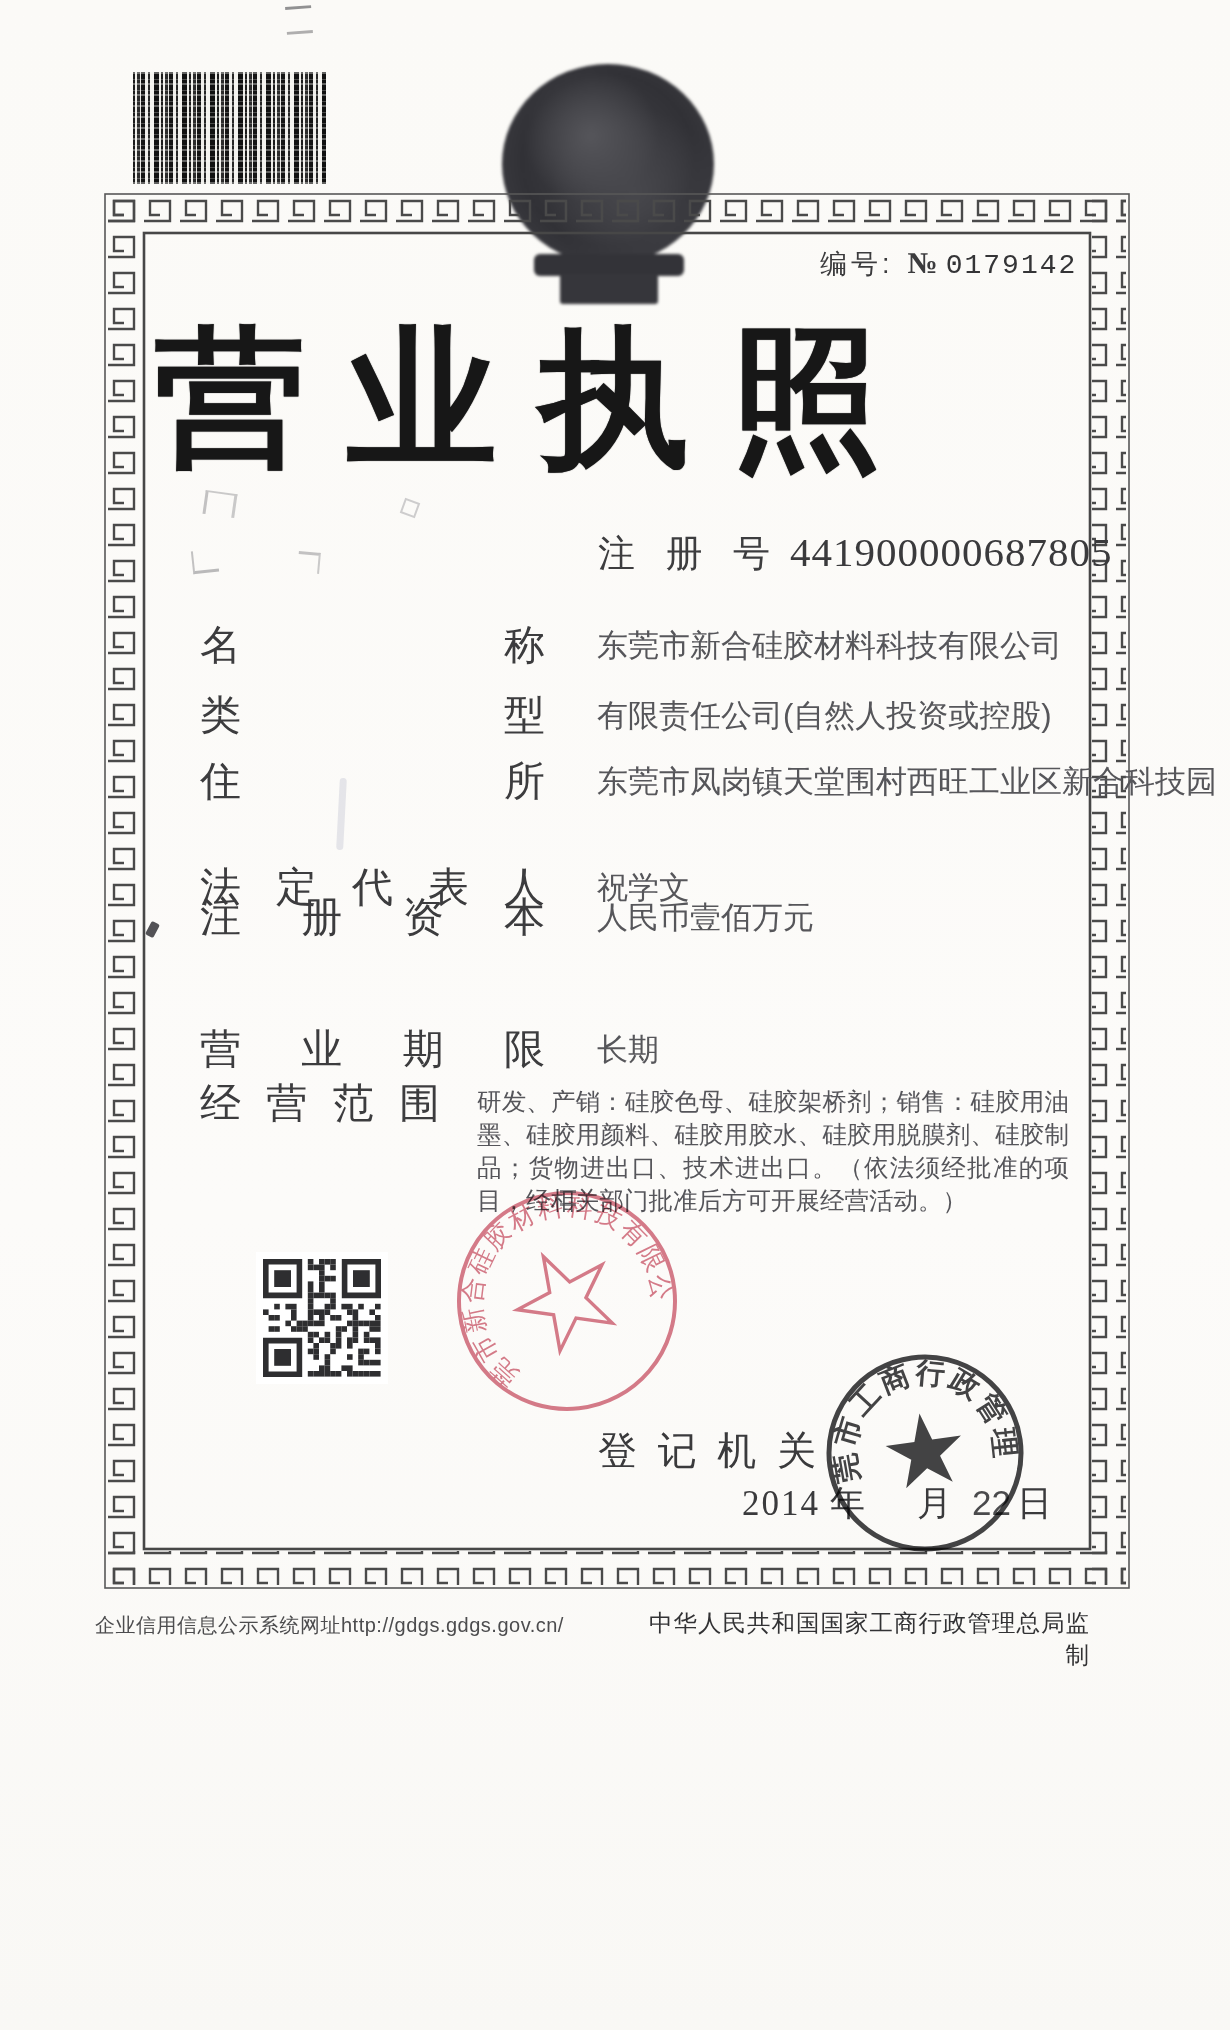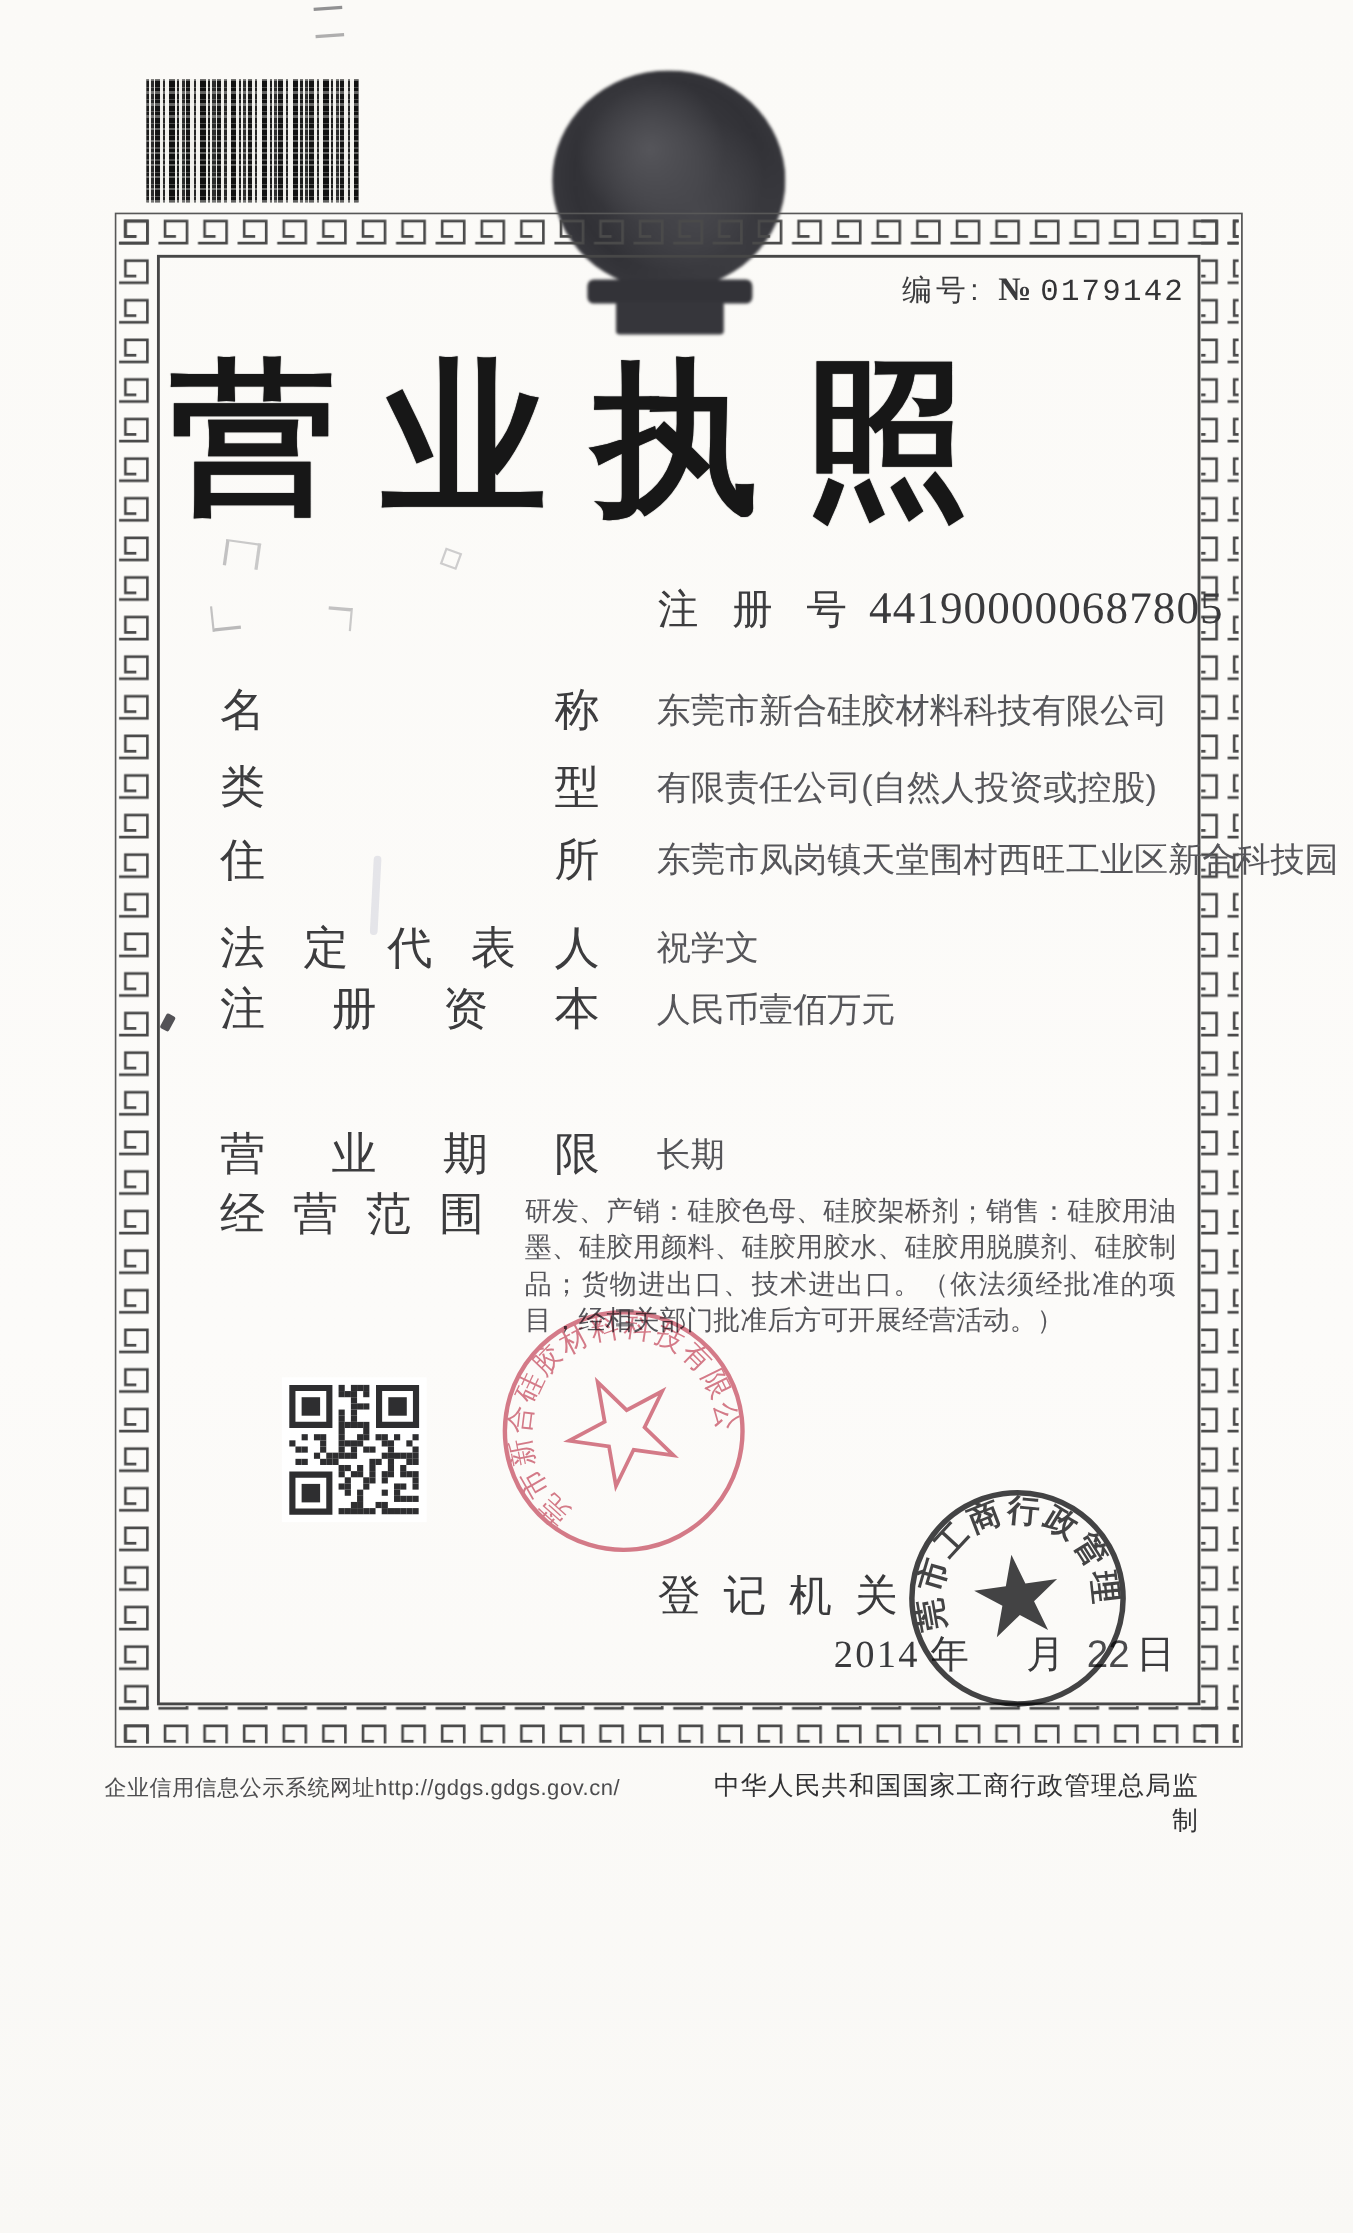--- a/index.html
+++ b/index.html
@@ -54,21 +54,21 @@
   .row{position:absolute;left:200px;display:flex;}
   .row .lab{
     width:345px;font-size:41px;color:#3c3c3e;font-weight:400;
     text-align:justify;text-align-last:justify;flex:none;
   }
   .row .val{margin-left:52px;padding-top:7px;font-size:31px;color:#56565a;white-space:nowrap;}
   .row.scope .lab{width:240px;}
   .row.scope .val{margin-left:37px;padding-top:9px;font-size:24.5px;line-height:33px;color:#55555a;white-space:normal;width:592px;text-align:justify;}
   
   .authority{position:absolute;left:598px;top:1424px;width:218px;font-size:39px;color:#3a3a3c;font-weight:500;text-align:justify;text-align-last:justify;}
-  .dateline{position:absolute;left:742px;top:1480px;font-size:35px;color:#3a3a3c;white-space:nowrap;margin-left:16px;}
+  .dateline{position:absolute;left:742px;top:1480px;font-size:35px;color:#3a3a3c;white-space:nowrap;}
   .dateline .y{font-family:"Liberation Serif",serif;letter-spacing:2px;}
   .dateline .u1{margin-left:10px;}
   .dateline .u2{margin-left:52px;}
   .dateline .d{margin-left:20px;color:#4a4a4c;}
   .dateline .u3{margin-left:6px;}
   
   .seal-red{position:absolute;left:432px;top:1166px;mix-blend-mode:multiply;}
   .seal-red text{font-family:"Liberation Sans",sans-serif;font-weight:500;}
   .seal-black{position:absolute;left:810px;top:1338px;mix-blend-mode:multiply;}
   .seal-black text{font-family:"Liberation Sans",sans-serif;font-weight:600;}
@@ -131,21 +131,21 @@
     <div class="val">东莞市新合硅胶材料科技有限公司</div>
   </div>
   <div class="row" style="top:688px">
     <div class="lab">类型</div>
     <div class="val">有限责任公司(自然人投资或控股)</div>
   </div>
   <div class="row" style="top:754px">
     <div class="lab">住所</div>
     <div class="val">东莞市凤岗镇天堂围村西旺工业区新合科技园</div>
   </div>
-  <div class="row" style="top:834px">
+  <div class="row" style="top:860px">
     <div class="lab">法定代表人</div>
     <div class="val">祝学文</div>
   </div>
   <div class="row" style="top:890px">
     <div class="lab">注册资本</div>
     <div class="val">人民币壹佰万元</div>
   </div>
   <div class="row" style="top:1022px">
     <div class="lab">营业期限</div>
     <div class="val">长期</div>

